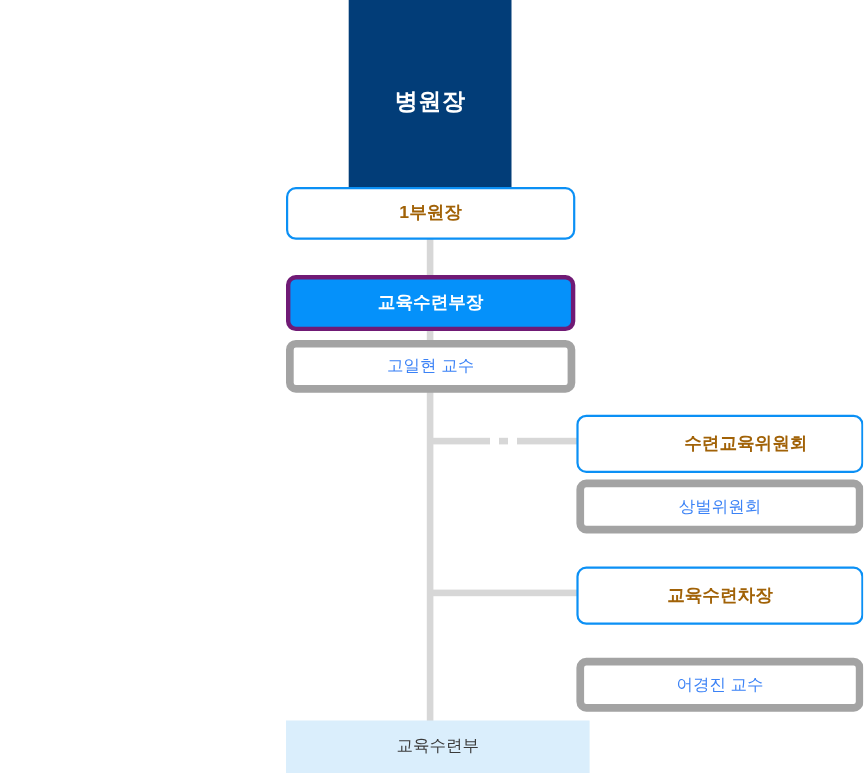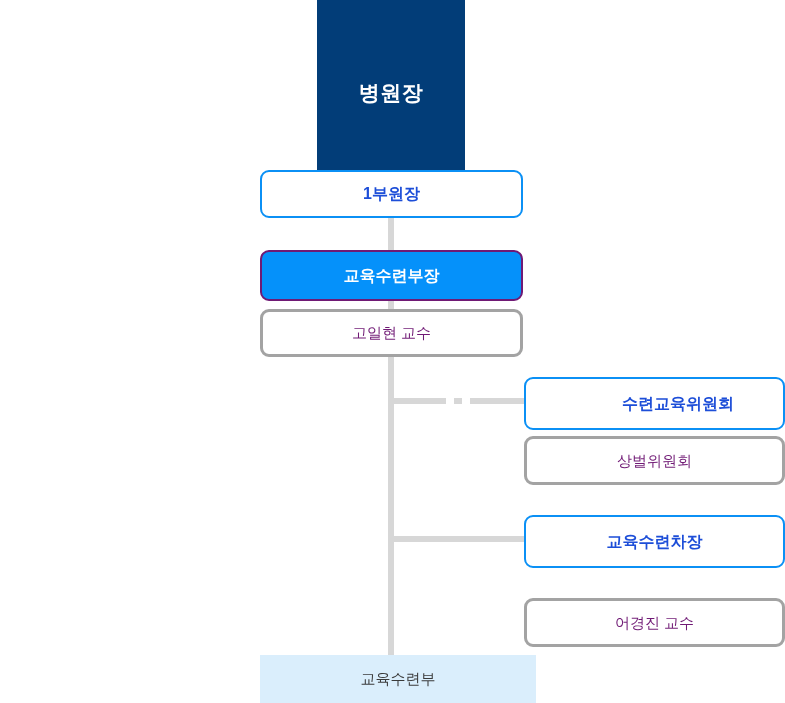--- a/index.html
+++ b/index.html
@@ -55,41 +55,41 @@
     font-weight: bold;
     letter-spacing: 0.5px;
     border-radius: 0;
   }
 
   
   .node--outline {
     background: #ffffff;
     border: 2px solid #0b90f5;
     border-radius: 9px;
-    color: #1d4ed8;
+    color: #a16207;
     font-size: 16px;
     font-weight: bold;
   }
 
   
   .node--filled {
     background: #0591fa;
-    border: 2px solid #701a75;
+    border: 4px solid #701a75;
     border-radius: 9px;
     color: #ffffff;
     font-size: 16px;
     font-weight: bold;
   }
 
   
   .node--plain {
     background: #ffffff;
-    border: 3px solid #a3a3a3;
+    border: 7px solid #a3a3a3;
     border-radius: 9px;
-    color: #701a75;
+    color: #3b82f6;
     font-size: 15px;
     font-weight: normal;
   }
 
   
   .node--footer {
     background: #daeefc;
     border: none;
     border-radius: 0;
     color: #3a3a3a;

